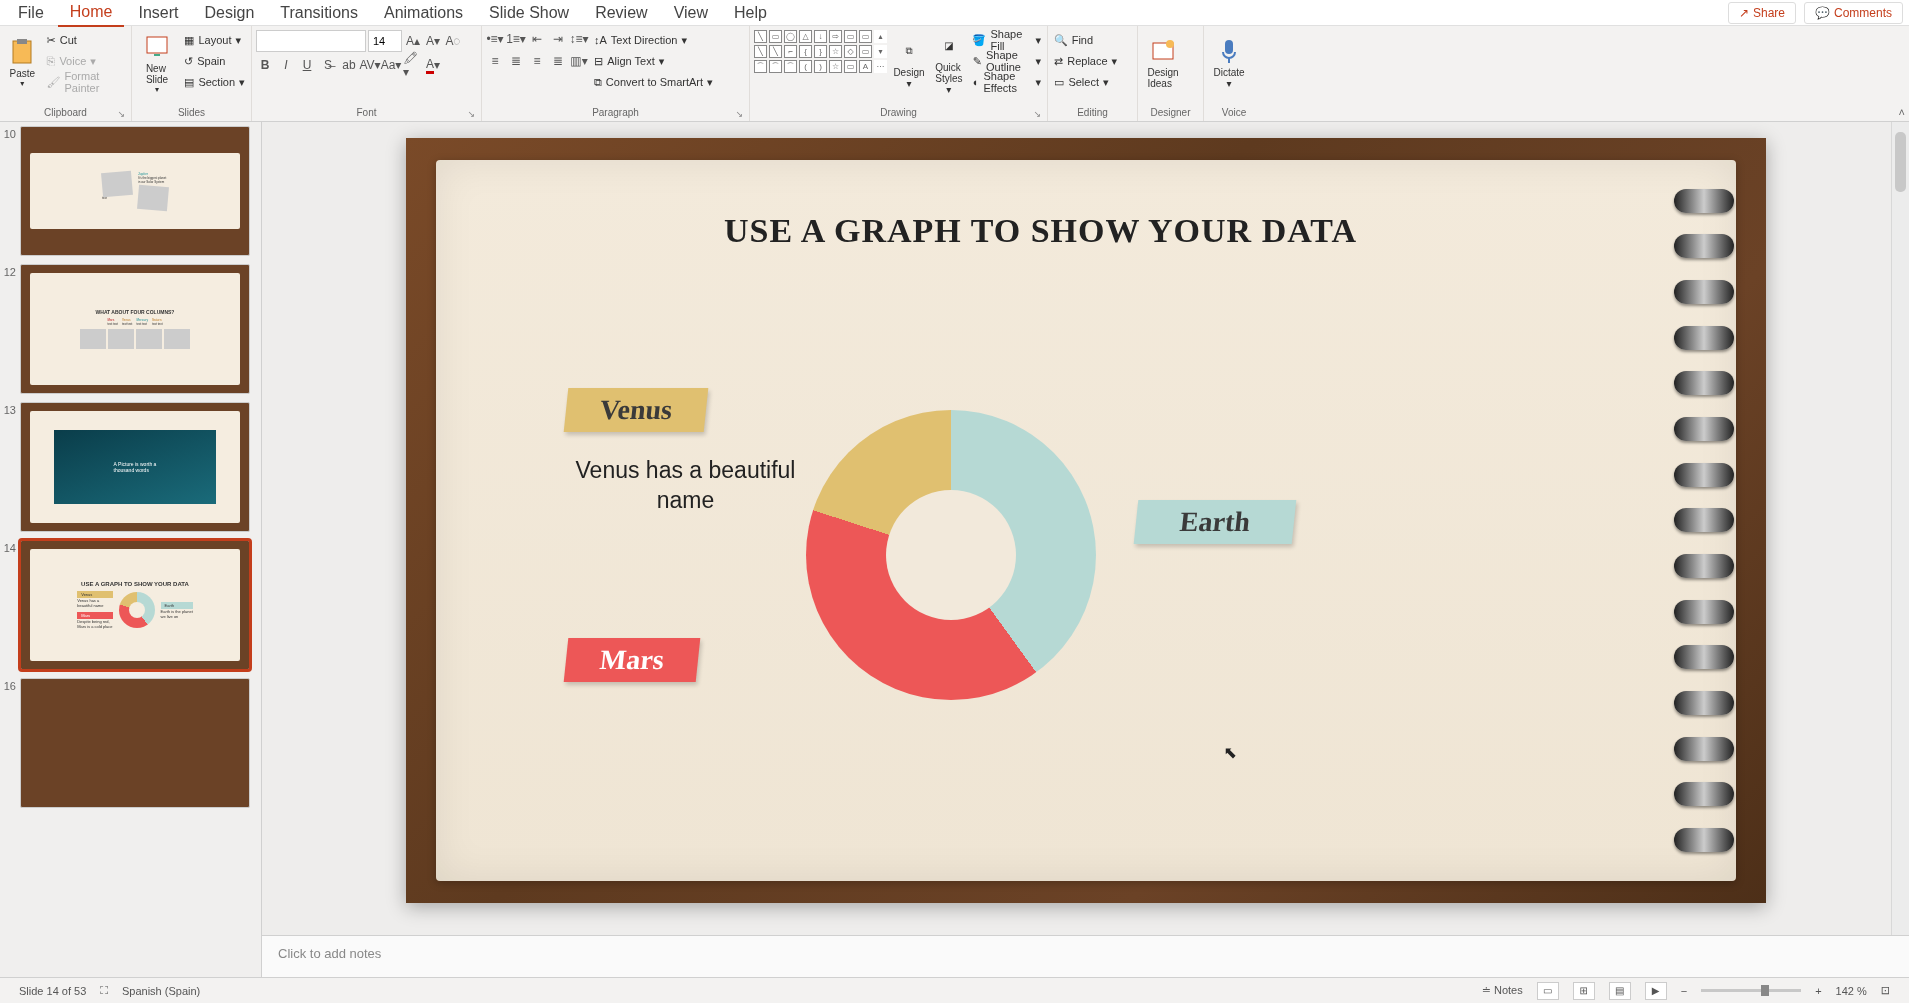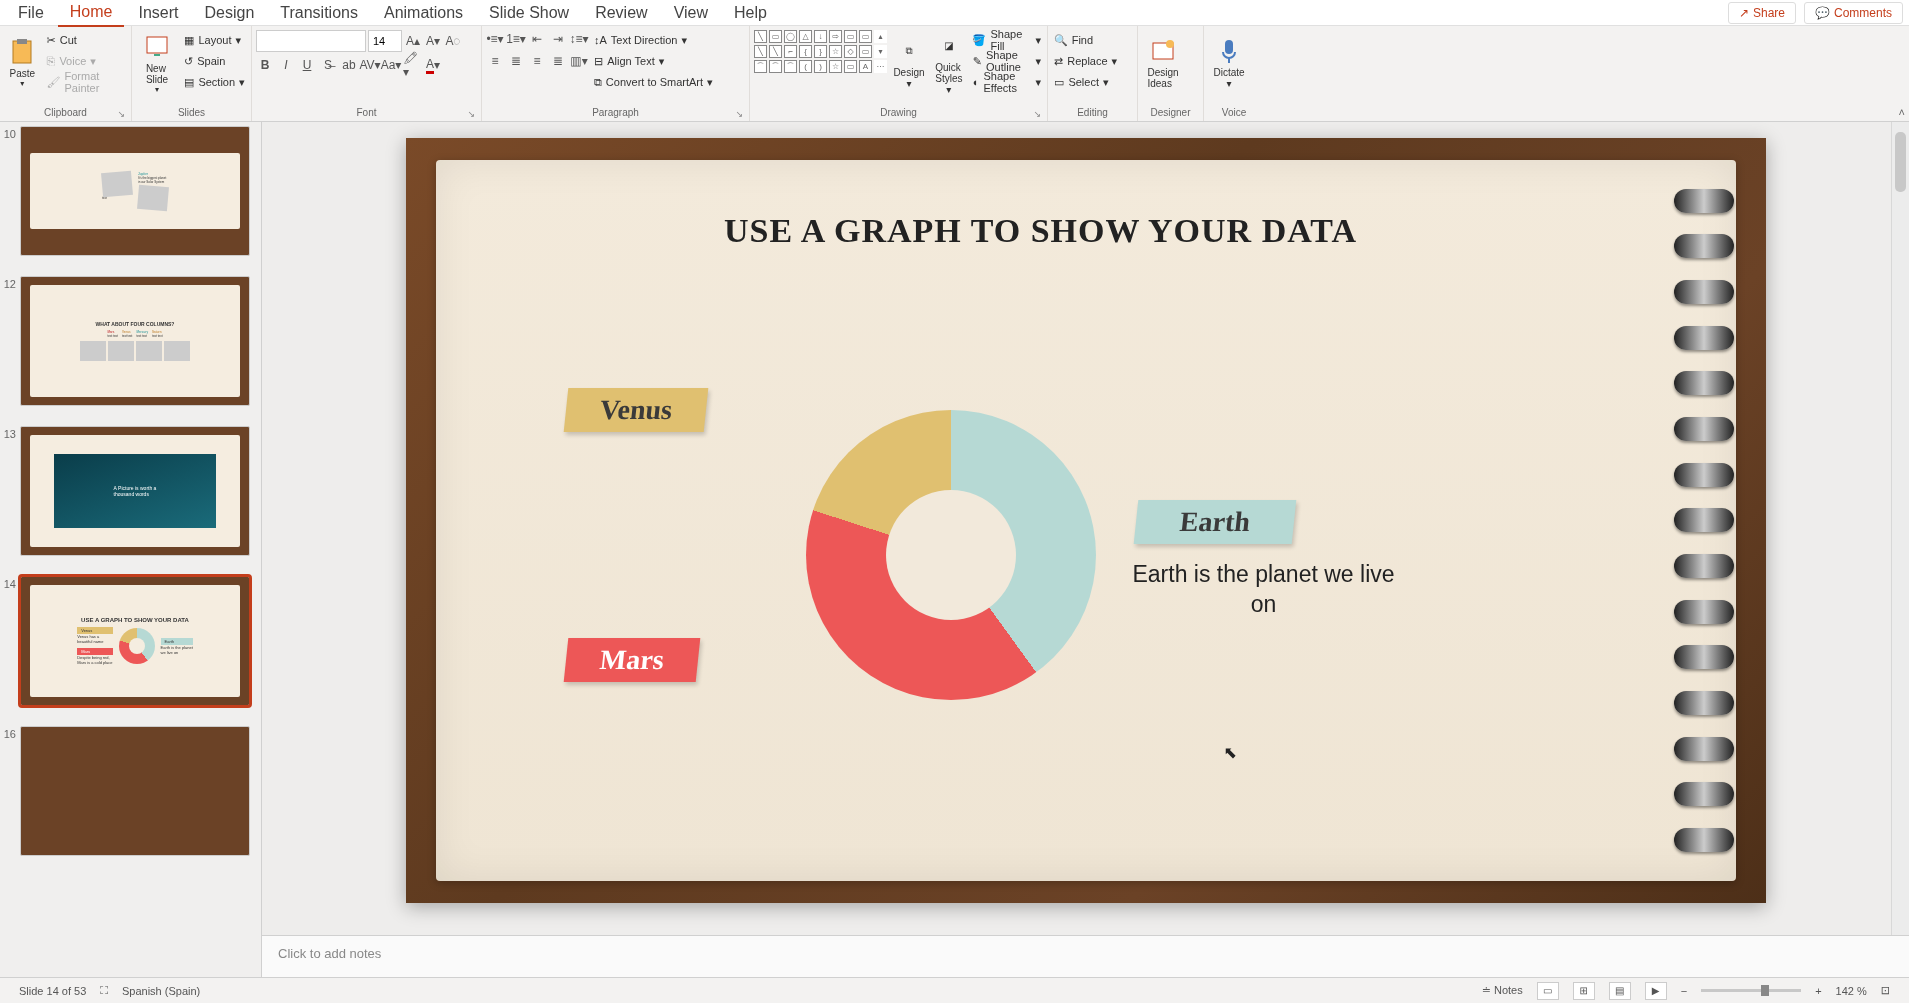--- a/index.html
+++ b/index.html
@@ -34,21 +34,21 @@
 .shape-gallery { display: grid; grid-template-columns: repeat(9, 13px); grid-auto-rows: 13px; gap: 2px; width: 135px; }
 .shape-gallery .sh { border: 1px solid #888; background: #fff; font-size: 8px; display: flex; align-items: center; justify-content: center; color: #666; }
 
 .collapse-arrow { position: absolute; right: 4px; top: 106px; font-size: 11px; color: #666; cursor: pointer; }
 
 
 .main { position: absolute; top: 122px; left: 0; right: 0; bottom: 26px; display: flex; background: #e8e8e8; }
 
 
 .thumbs-panel { width: 262px; background: #f0efee; overflow-y: auto; padding: 4px 2px; border-right: 1px solid #d0d0d0; position: relative; }
-.thumb-wrap { display: flex; align-items: flex-start; margin-bottom: 20px; }
+.thumb-wrap { display: flex; align-items: flex-start; margin-bottom: 8px; }
 .thumb-num { width: 18px; font-size: 11px; color: #666; text-align: right; padding-right: 4px; padding-top: 2px; }
 .thumb { width: 230px; height: 130px; background: #6b4226; border: 1px solid #ccc; border-radius: 2px; cursor: pointer; position: relative; overflow: hidden; display: flex; align-items: center; justify-content: center; }
 .thumb.selected { outline: 3px solid #c43e1c; outline-offset: -1px; }
 .thumb-inner { width: 92%; height: 88%; background: #f5ede0; border-radius: 2px; display: flex; flex-direction: column; align-items: center; justify-content: center; font-size: 5px; color: #333; padding: 4px; position: relative; }
 
 
 .editor { flex: 1; display: flex; flex-direction: column; background: #eeedec; position: relative; }
 .canvas-scroll { flex: 1; overflow: auto; display: flex; align-items: flex-start; justify-content: center; padding: 16px 40px 12px 40px; position: relative; }
 .slide-canvas { width: 1360px; height: 765px; background: linear-gradient(135deg, #7a4a28 0%, #5e3a1f 40%, #6b4226 70%, #4d2f18 100%); box-shadow: 0 4px 18px rgba(0,0,0,0.3); position: relative; }
 .notebook { position: absolute; left: 30px; top: 22px; right: 30px; bottom: 22px; background: linear-gradient(180deg, #f3eadb 0%, #efe5d4 100%); border-radius: 4px; box-shadow: inset 0 0 40px rgba(0,0,0,0.08), 0 2px 8px rgba(0,0,0,0.25); }
@@ -405,25 +405,25 @@
               <div class="ring"></div>
               <div class="ring"></div>
               <div class="ring"></div>
               <div class="ring"></div>
               <div class="ring"></div>
               <div class="ring"></div>
           </div>
           <div class="slide-title">USE A GRAPH TO SHOW YOUR DATA</div>
 
           <div class="tape venus">Venus</div>
+          <div class="desc venus">Venus has a beautiful name</div>
 
           <div class="tape mars">Mars</div>
 
           <div class="tape earth">Earth</div>
-          <div class="desc earth">Earth is the planet we live on</div>
 
           <div class="donut" style="background: conic-gradient(rgb(182, 217, 212) 0deg, rgb(182, 217, 212) 144deg, rgb(237, 87, 87) 144deg, rgb(237, 87, 87) 288deg, rgb(224, 192, 112) 288deg, rgb(224, 192, 112) 360deg);"></div>
 
           <div class="cursor-ptr">⬉</div>
         </div>
       </div>
     </div>
     <div class="vscroll">
         <div class="thumb-bar"></div>
       </div>

